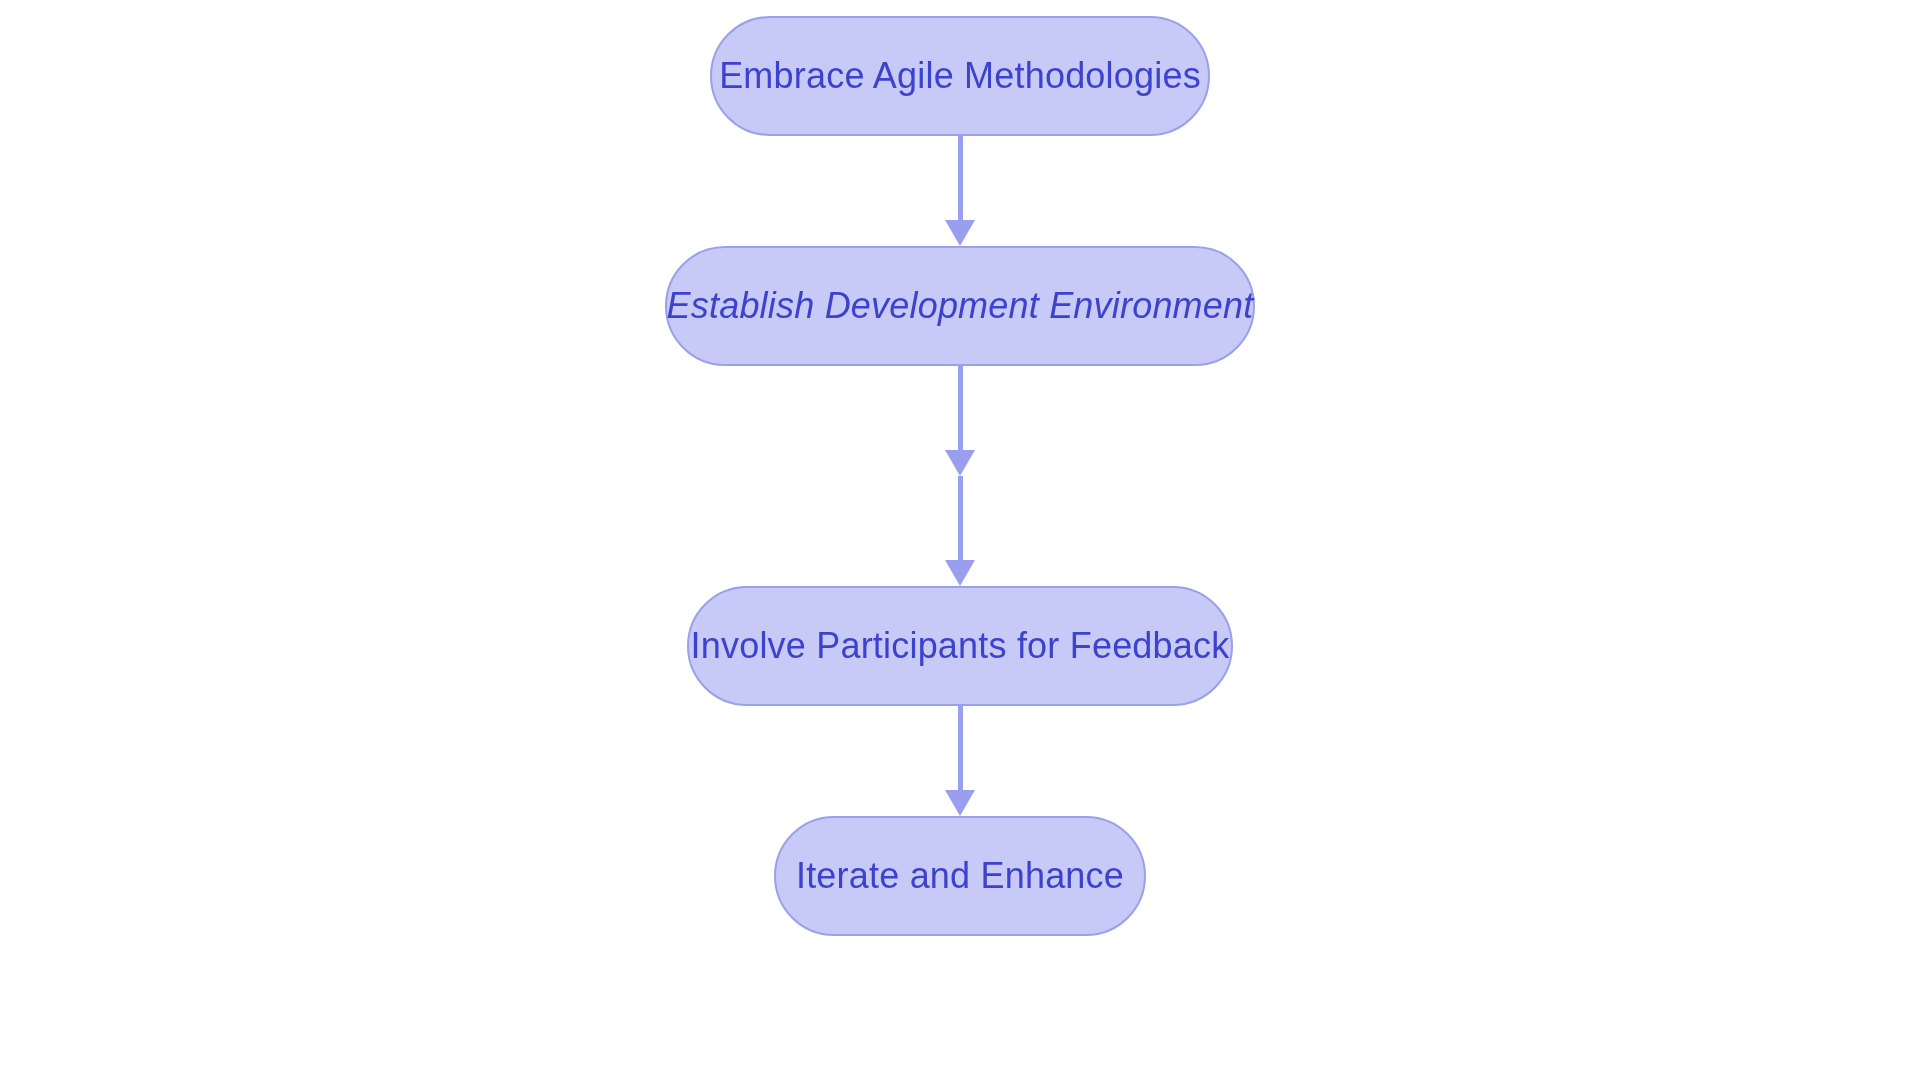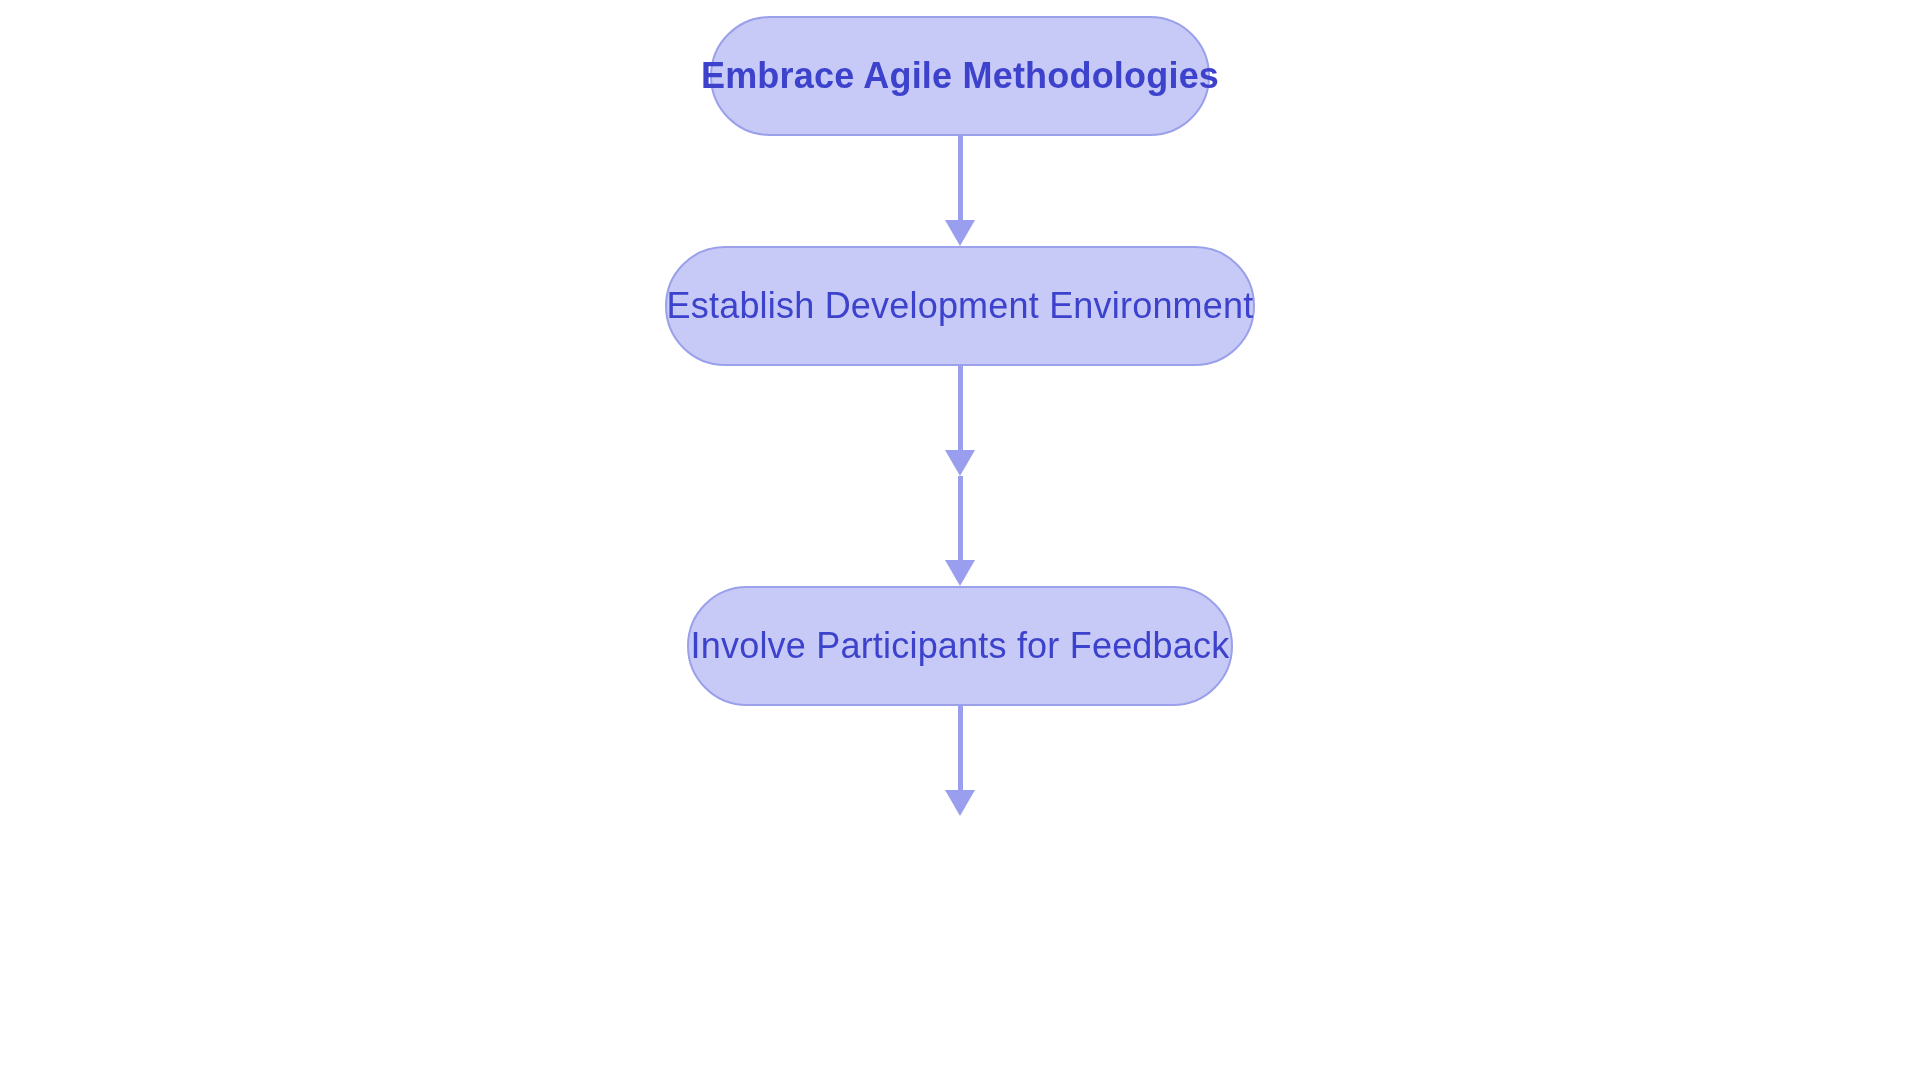--- a/index.html
+++ b/index.html
@@ -33,22 +33,22 @@
     color: var(--node-text);
     font-size: 36px;
     font-weight: 400;
     letter-spacing: 0.2px;
     display: flex;
     align-items: center;
     justify-content: center;
     white-space: nowrap;
     flex: 0 0 auto;
   }
-  .node.w1 { width: 500px; font-weight: bold; }
-  .node.w2 { width: 590px; }
+  .node.w1 { width: 500px; }
+  .node.w2 { width: 590px; font-style: italic; }
   .node.w3 { width: 504px; }
   .node.w4 { width: 546px; text-align: center; }
   .node.w5 { width: 372px; }
   .arrow {
     height: 110px;
     width: 30px;
     display: flex;
     flex-direction: column;
     align-items: center;
     flex: 0 0 auto;
@@ -91,14 +91,15 @@
     <div class="head"></div>
   </div>
 
   <div class="node w4">Involve Participants for Feedback</div>
 
   <div class="arrow">
     <div class="shaft"></div>
     <div class="head"></div>
   </div>
 
+  <div class="node w5">Iterate and Enhance</div>
 
 </div>
 
 </body></html>

